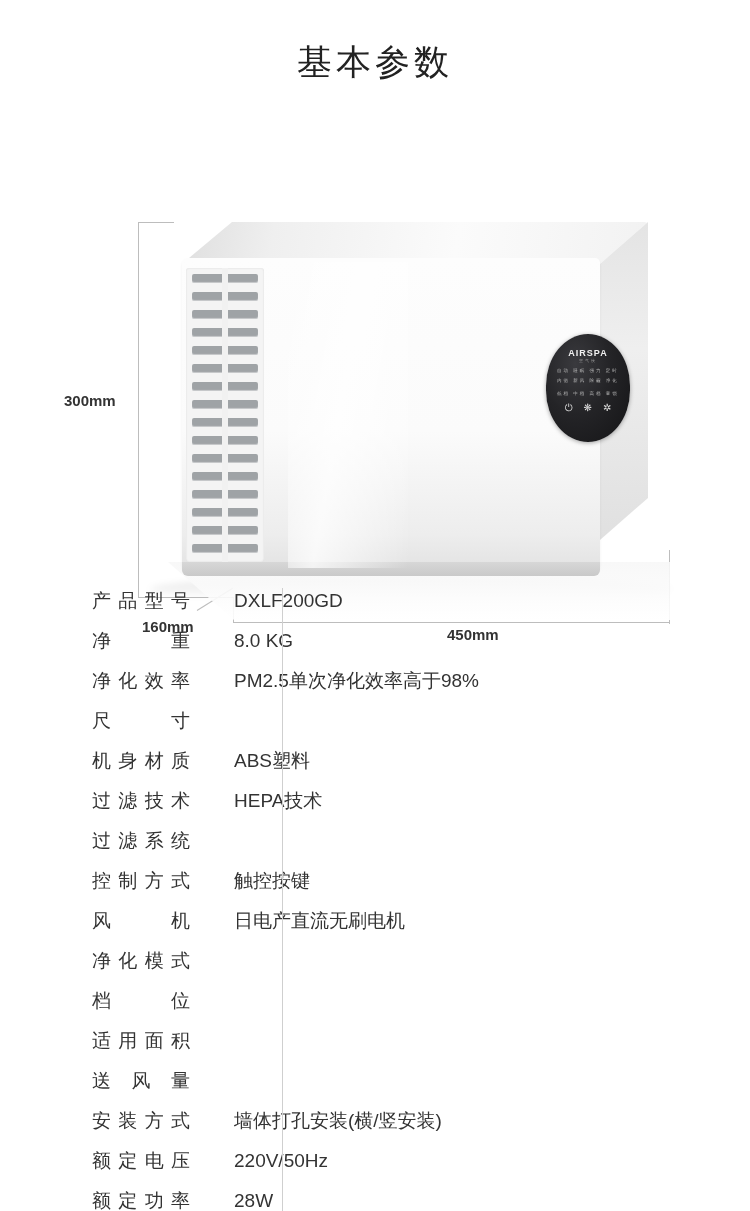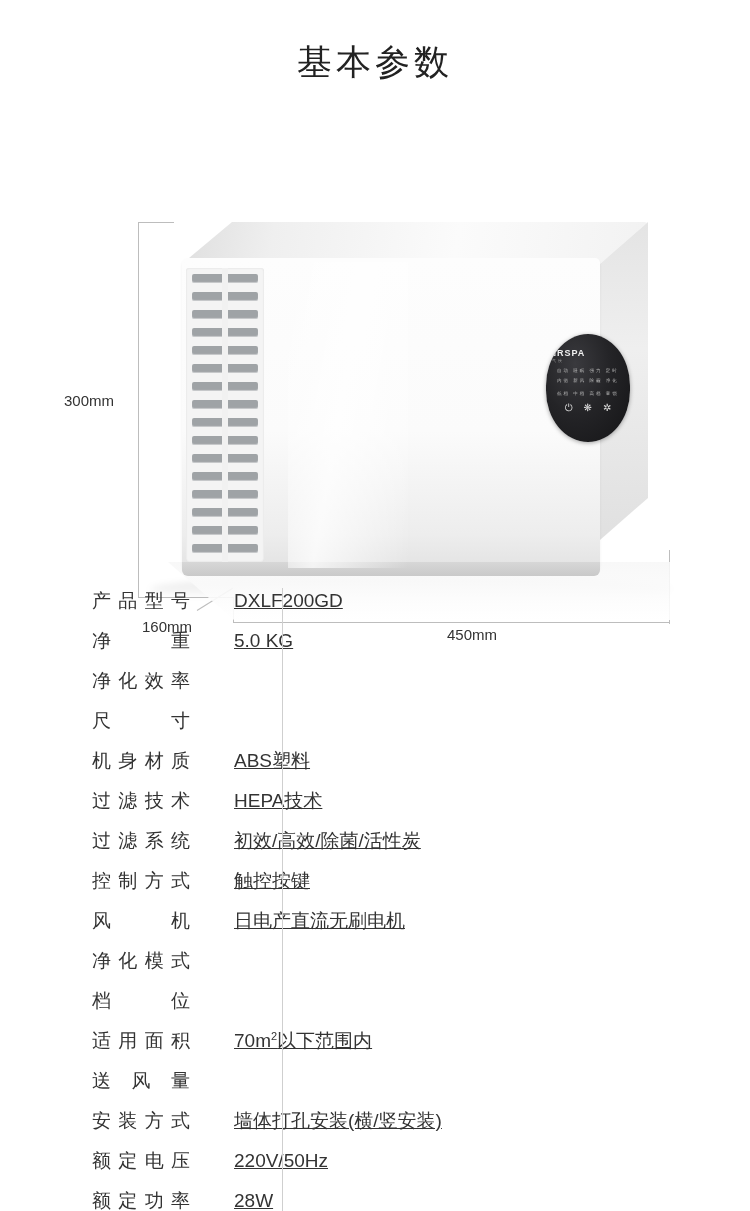--- a/index.html
+++ b/index.html
@@ -31,20 +31,21 @@
     position: relative;
     width: 750px;
     height: 430px;
     margin-top: 18px;
   }
   .dim-label {
     position: absolute;
     font-size: 15px;
     color: #333333;
     white-space: nowrap;
+    font-weight: bold;
   }
 
   
   .v-measure {
     position: absolute;
     left: 138px;
     top: 112px;
     width: 1px;
     height: 375px;
     background: #bdbdbd;
@@ -218,21 +219,21 @@
     background: radial-gradient(ellipse at 35% 28%, #3a3a3e 0%, #242427 45%, #141416 100%);
     box-shadow: 0 1px 4px rgba(0,0,0,0.35);
     color: #e7e7e7;
     overflow: hidden;
   }
   .panel .brand {
     position: absolute;
     top: 14px;
     left: 0;
     width: 100%;
-    text-align: left;
+    text-align: center;
     font-size: 9px;
     letter-spacing: 1px;
     color: #f0f0f0;
     font-weight: bold;
   }
   .panel .brand small {
     display: block;
     font-size: 4px;
     letter-spacing: 2px;
     color: #9a9a9a;
@@ -301,21 +302,20 @@
     font-size: 19px;
     color: #333333;
     display: flex;
     justify-content: space-between;
     letter-spacing: 0;
   }
   .spec-val {
     padding-left: 44px;
     font-size: 19px;
     color: #333333;
-    text-decoration: underline;
   }
   .spec-val .hl {
     color: #e60012;
   }
   sup { font-size: 11px; }
   .spec-body {
     position: relative;
   }
   .spec-line {
     position: absolute;
@@ -404,29 +404,30 @@
           <span>型</span>
           <span>号</span>
         </div>
         <div class="spec-val">DXLF200GD</div>
       </div>
       <div class="spec-row">
         <div class="spec-key">
           <span>净</span>
           <span>重</span>
         </div>
-        <div class="spec-val">5.0 KG</div>
+        <div class="spec-val">8.0 KG</div>
       </div>
       <div class="spec-row">
         <div class="spec-key">
           <span>净</span>
           <span>化</span>
           <span>效</span>
           <span>率</span>
         </div>
+        <div class="spec-val">PM2.5单次净化效率高于98%</div>
       </div>
       <div class="spec-row">
         <div class="spec-key">
           <span>尺</span>
           <span>寸</span>
         </div>
       </div>
       <div class="spec-row">
         <div class="spec-key">
           <span>机</span>
@@ -445,21 +446,20 @@
         </div>
         <div class="spec-val">HEPA技术</div>
       </div>
       <div class="spec-row">
         <div class="spec-key">
           <span>过</span>
           <span>滤</span>
           <span>系</span>
           <span>统</span>
         </div>
-        <div class="spec-val">初效/高效/除菌/活性炭</div>
       </div>
       <div class="spec-row">
         <div class="spec-key">
           <span>控</span>
           <span>制</span>
           <span>方</span>
           <span>式</span>
         </div>
         <div class="spec-val">触控按键</div>
       </div>
@@ -484,21 +484,20 @@
           <span>位</span>
         </div>
       </div>
       <div class="spec-row">
         <div class="spec-key">
           <span>适</span>
           <span>用</span>
           <span>面</span>
           <span>积</span>
         </div>
-        <div class="spec-val">70m<sup>2</sup>以下范围内</div>
       </div>
       <div class="spec-row">
         <div class="spec-key">
           <span>送</span>
           <span>风</span>
           <span>量</span>
         </div>
       </div>
       <div class="spec-row">
         <div class="spec-key">

